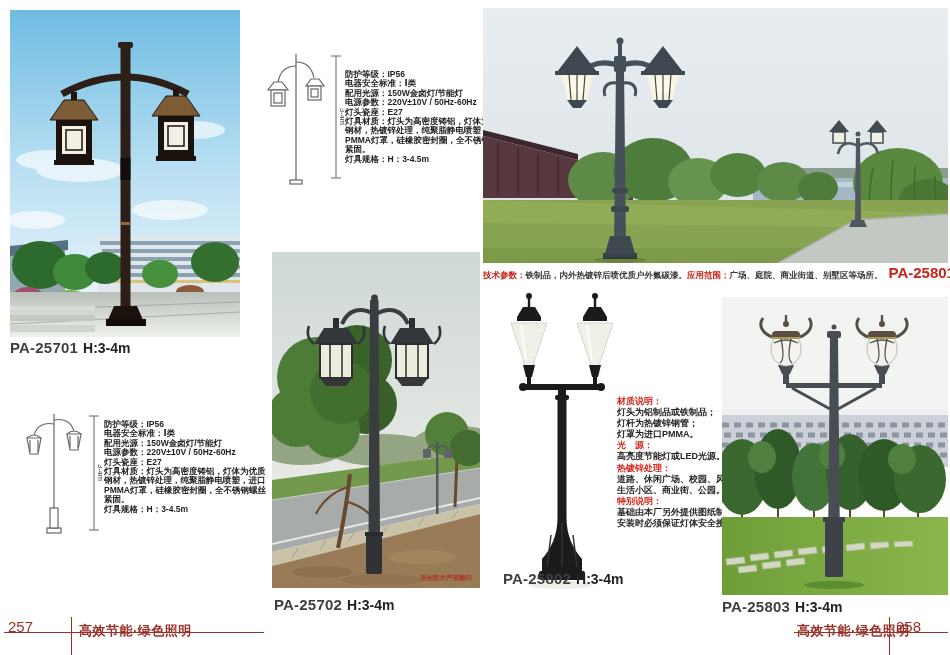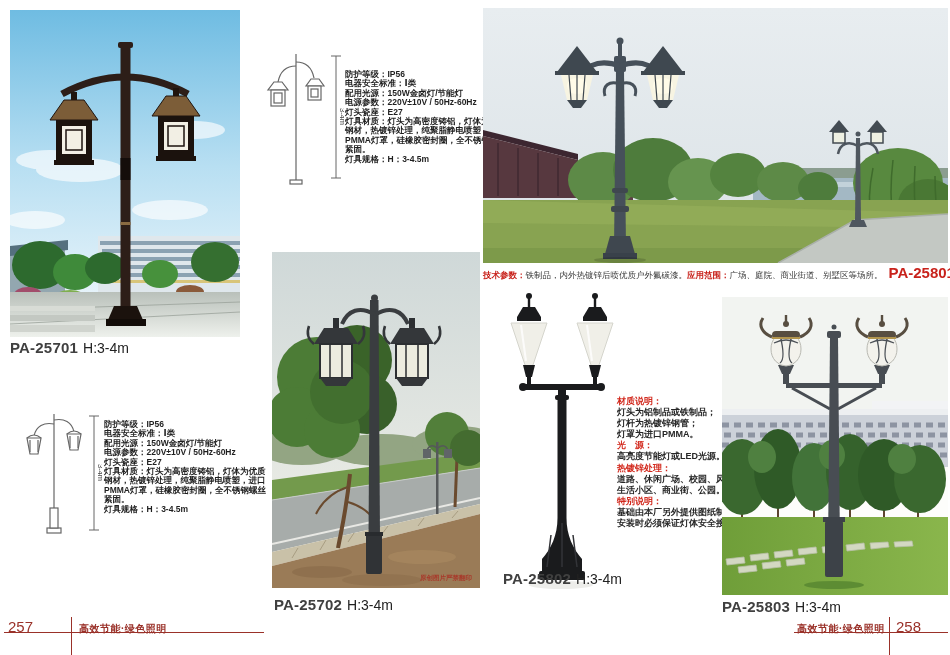--- a/index.html
+++ b/index.html
@@ -4,38 +4,38 @@
 <style>
   html,body{margin:0;padding:0;background:#ffffff;}
   #page{position:relative;width:950px;height:655px;background:#ffffff;overflow:hidden;
         font-family:"Liberation Sans","DejaVu Sans",sans-serif;}
   .abs{position:absolute;}
   .photo{position:absolute;overflow:hidden;}
   .photo svg{display:block;}
   
   .plabel{position:absolute;white-space:nowrap;}
   .plabel .model{color:#404040;font-weight:bold;font-size:15px;letter-spacing:.2px;}
-  .plabel .ph{color:#222222;font-size:14px;margin-left:5px;}
+  .plabel .ph{color:#222222;font-size:14px;margin-left:5px;font-weight:bold;}
   
   .spec{position:absolute;color:#1f1f1f;font-size:8.5px;line-height:9.4px;
         font-weight:700;white-space:nowrap;}
   
   .techline{position:absolute;left:483px;top:264px;width:465px;text-align:right;
             white-space:nowrap;}
   .t-red{color:#c8221b;font-size:8.5px;font-weight:700;}
-  .t-val{color:#3a3a3a;font-size:8.5px;font-weight:400;margin-top:22px;}
+  .t-val{color:#3a3a3a;font-size:8.5px;font-weight:700;margin-top:22px;}
   .t-model{color:#c8221b;font-size:15px;font-weight:bold;margin-left:6px;}
   
   .mat{position:absolute;left:617px;top:396px;width:150px;font-size:9px;
        line-height:11.1px;white-space:nowrap;}
   .m-red{color:#d2281c;font-weight:bold;}
   .m-line{color:#262626;font-weight:600;}
   
   .f-num{position:absolute;color:#9a3129;font-size:15px;font-weight:normal;}
-  .f-slogan{position:absolute;color:#9a3129;font-size:10px;font-weight:bold;letter-spacing:.5px;}
+  .f-slogan{position:absolute;color:#9a3129;font-size:13px;font-weight:bold;letter-spacing:.5px;}
   .f-hline{position:absolute;height:1px;background:#9a3129;}
   .f-vline{position:absolute;width:1px;background:#9a3129;}
   .wm{fill:#a8392a;font-size:6.5px;font-weight:bold;}
 </style>
 </head>
 <body>
 
 <div id="page">
 
   <div class="photo" style="left:10px;top:10px;width:230px;height:327px;">

